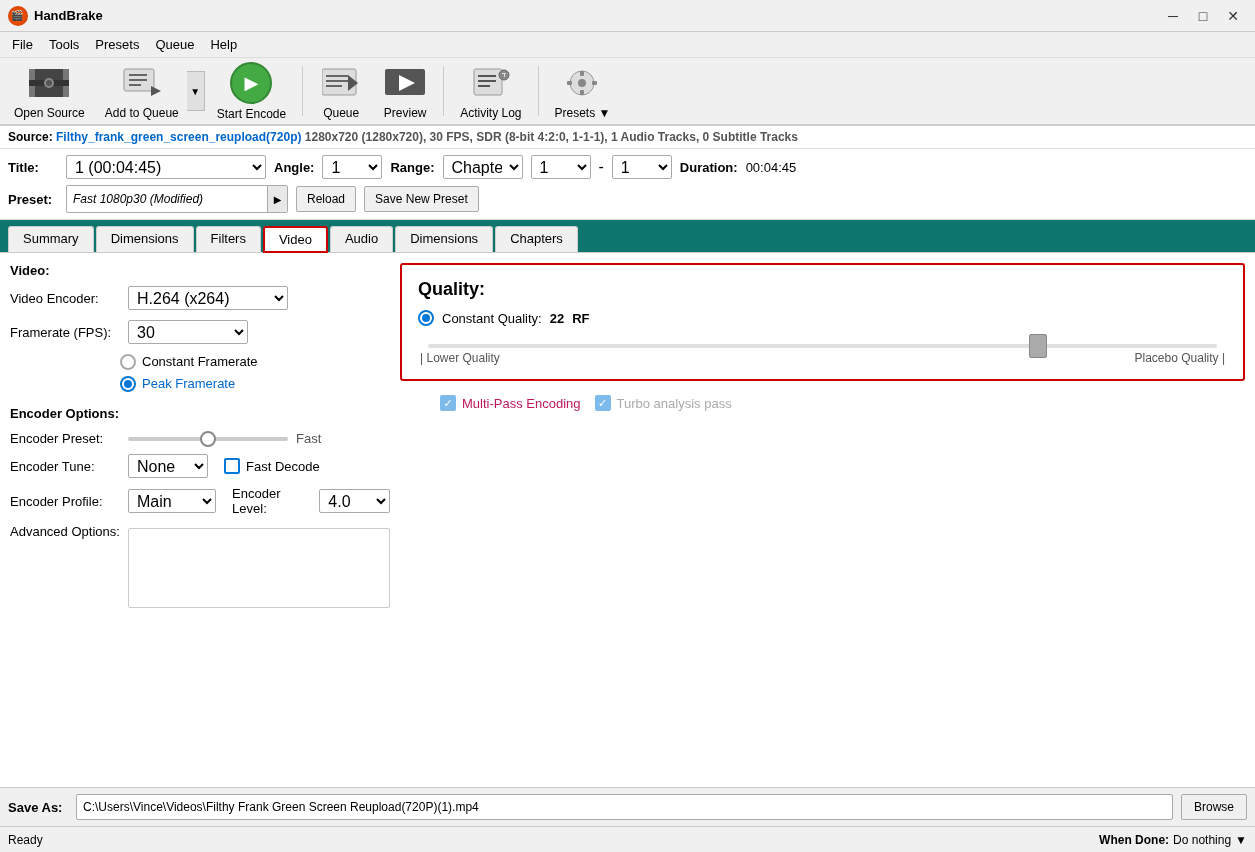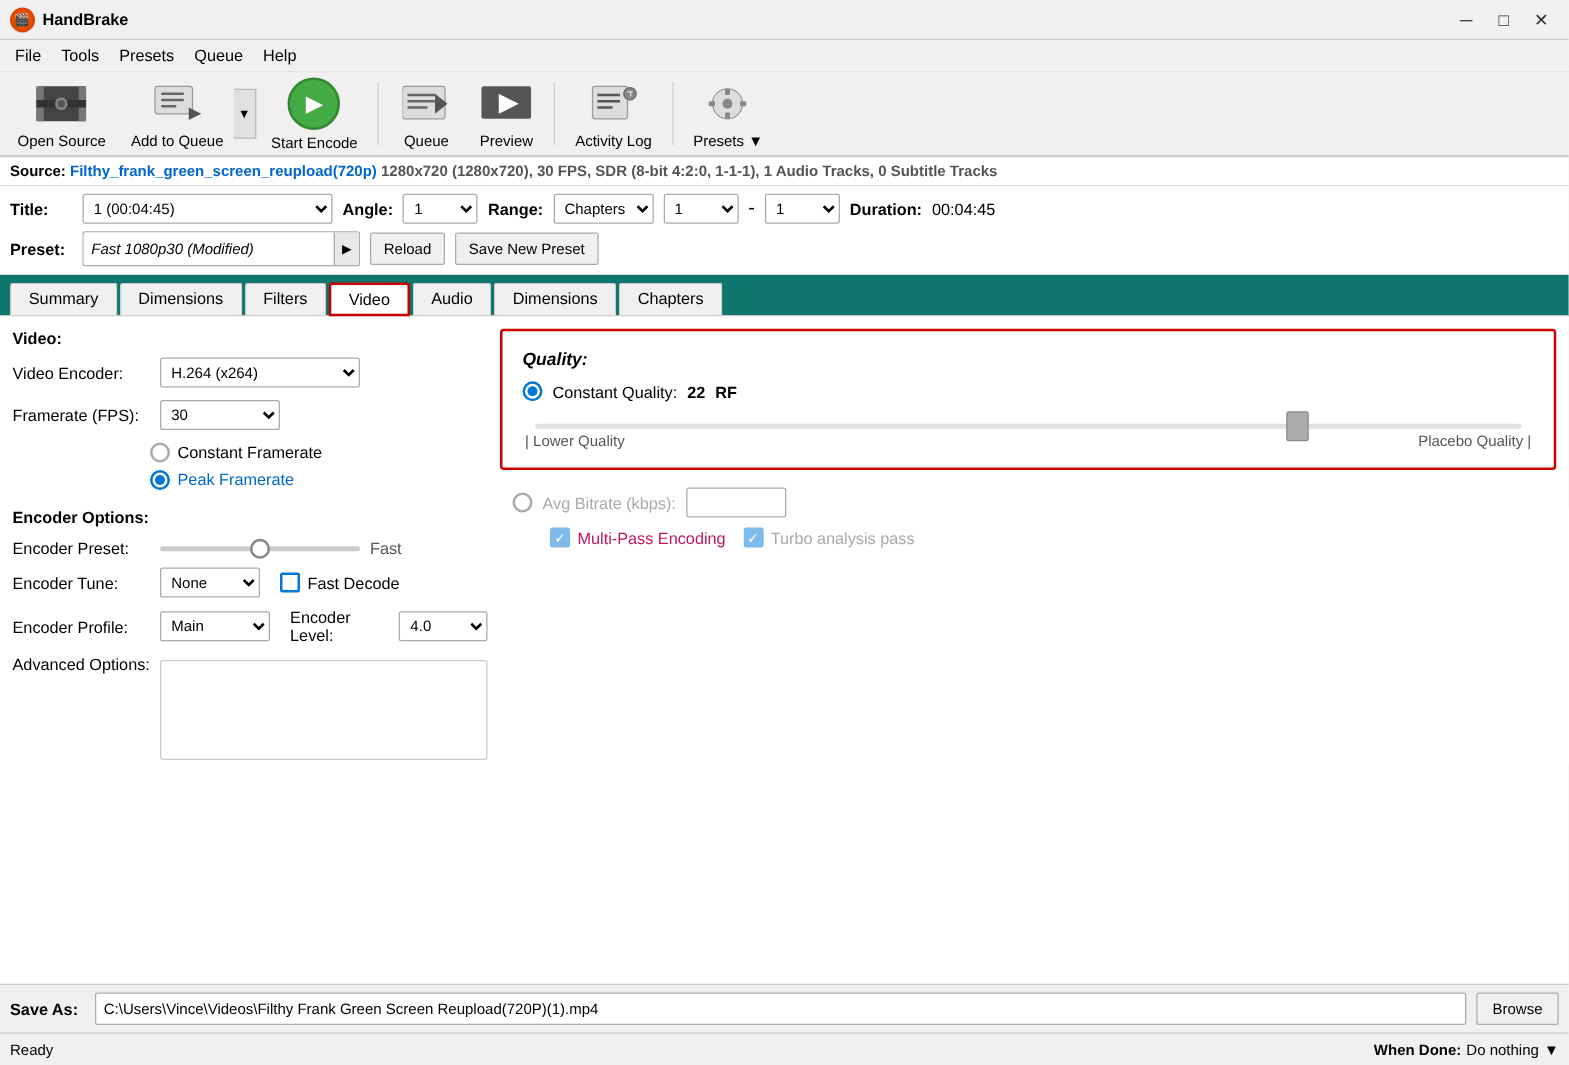--- a/index.html
+++ b/index.html
@@ -29,21 +29,21 @@
     .dropdown-arrow { width: 18px; height: 40px; background: #e0e0e0; border: 1px solid #bbb; display: flex; align-items: center; justify-content: center; cursor: pointer; font-size: 10px; border-left: none; }
 
     
     .source-bar { padding: 4px 8px; background: white; border-bottom: 1px solid #ddd; font-size: 12px; }
     .source-bar span { font-weight: bold; }
 
     
     .form-area { background: white; padding: 6px 8px; border-bottom: 1px solid #ddd; }
     .form-row { display: flex; align-items: center; margin-bottom: 6px; gap: 8px; }
     .form-label { font-weight: bold; min-width: 50px; }
-    .form-select { height: 24px; border: 1px solid #aaa; border-radius: 2px; padding: 0 4px; font-size: 12px; background: white; }
+    .form-select { height: 24px; border: 1px solid #aaa; border-radius: 2px; padding: 0 4px; font-size: 16px; background: white; }
     .form-select-wide { width: 200px; }
     .form-select-small { width: 60px; }
     .form-select-medium { width: 80px; }
 
     
     .preset-row { display: flex; align-items: center; gap: 8px; }
     .preset-box { display: flex; align-items: center; border: 1px solid #aaa; border-radius: 2px; background: white; height: 26px; min-width: 220px; padding: 0 6px; font-size: 12px; }
     .preset-arrow { width: 20px; height: 26px; background: #e8e8e8; border-left: 1px solid #aaa; display: flex; align-items: center; justify-content: center; cursor: pointer; font-size: 10px; }
 
     
@@ -82,21 +82,21 @@
     
     .checkbox-item { display: flex; align-items: center; gap: 6px; }
     .checkbox-box { width: 16px; height: 16px; border: 2px solid #0078d7; background: #0078d7; display: flex; align-items: center; justify-content: center; border-radius: 2px; }
     .checkbox-box::after { content: '✓'; color: white; font-size: 11px; }
     .checkbox-box.unchecked { background: white; }
     .checkbox-box.unchecked::after { display: none; }
 
     
     .right-panel { flex: 1; }
     .quality-box { border: 2px solid #cc0000; border-radius: 3px; padding: 14px 16px; margin-bottom: 14px; }
-    .quality-title { font-weight: bold; margin-bottom: 10px; font-size: 14px; font-style: italic; }
+    .quality-title { font-weight: bold; margin-bottom: 10px; font-size: 18px; }
     .quality-row { display: flex; align-items: center; gap: 8px; margin-bottom: 10px; }
     .quality-slider-container { padding: 0 10px; }
     .quality-slider { -webkit-appearance: none; width: 100%; height: 4px; background: #e0e0e0; border-radius: 2px; outline: none; cursor: pointer; }
     .quality-slider::-webkit-slider-thumb { -webkit-appearance: none; width: 18px; height: 24px; background: #aaa; border: 1px solid #888; cursor: pointer; border-radius: 2px; }
     .quality-labels { display: flex; justify-content: space-between; font-size: 12px; color: #555; padding: 0 2px; }
 
     
     .bitrate-row { display: flex; align-items: center; gap: 8px; margin-bottom: 8px; margin-left: 10px; }
     .bitrate-input { width: 80px; height: 24px; border: 1px solid #aaa; border-radius: 2px; padding: 0 4px; font-size: 12px; }
     .multipass-row { display: flex; align-items: center; gap: 14px; margin-left: 40px; color: #aaa; }
@@ -301,21 +301,21 @@
 
     <div class="field-row">
       <span class="field-label">Video Encoder:</span>
       <select class="form-select" style="width:160px;">
         <option>H.264 (x264)</option>
       </select>
     </div>
 
     <div class="field-row">
       <span class="field-label">Framerate (FPS):</span>
-      <select class="form-select" style="width:96px;">
+      <select class="form-select" style="width:120px;">
         <option>30</option>
       </select>
     </div>
 
     <div class="radio-group">
       <div class="radio-item">
         <div class="radio-circle"></div>
         <span>Constant Framerate</span>
       </div>
       <div class="radio-item">
@@ -379,25 +379,20 @@
       <div class="quality-slider-container">
         <input type="range" class="quality-slider" value="78" min="0" max="100" style="">
       </div>
 
       <div class="quality-labels">
         <span>| Lower Quality</span>
         <span>Placebo Quality |</span>
       </div>
     </div>
 
-    <div class="bitrate-row">
-      <div class="radio-circle"></div>
-      <span style="color:#aaa;">Avg Bitrate (kbps):</span>
-      <input type="text" class="bitrate-input" value="" style="">
-    </div>
 
     <div class="multipass-row">
       <div class="checkbox-item">
         <div class="checkbox-box" style="opacity:0.5;"></div>
         <span style="color:#be185d;">Multi-Pass Encoding</span>
       </div>
       <div class="checkbox-item">
         <div class="checkbox-box" style="opacity:0.5;"></div>
         <span style="color:#aaa;">Turbo analysis pass</span>
       </div>

